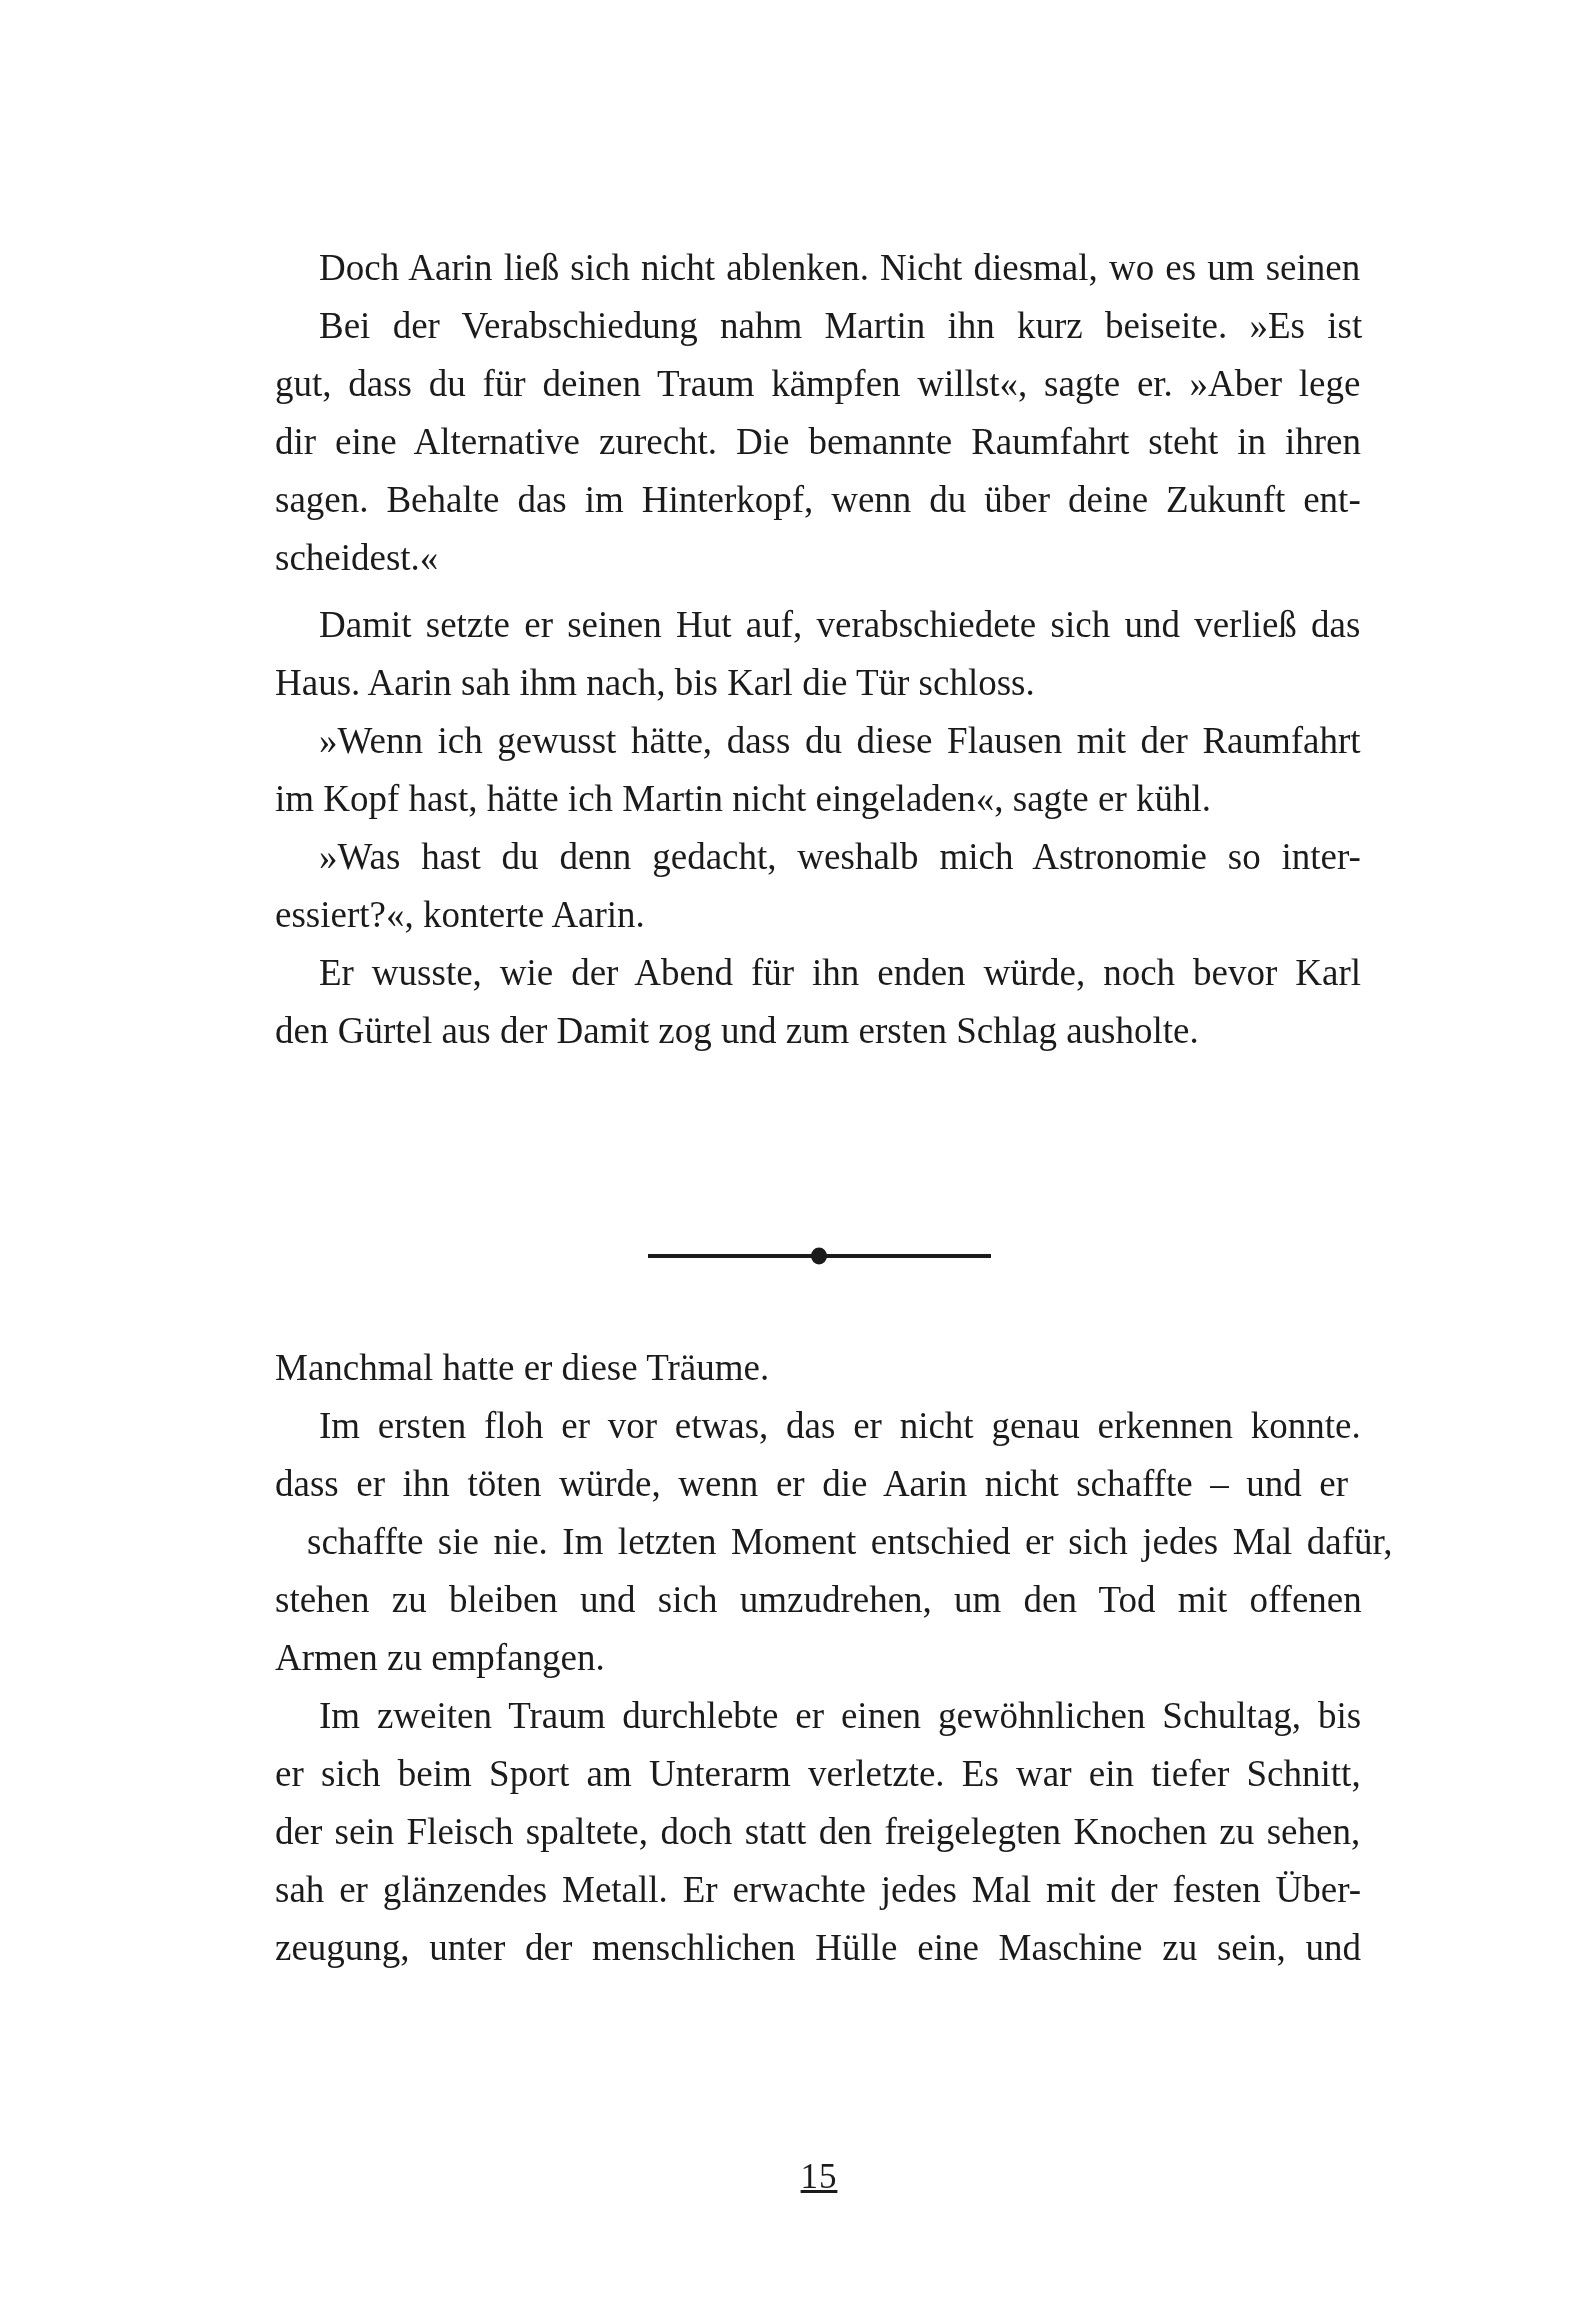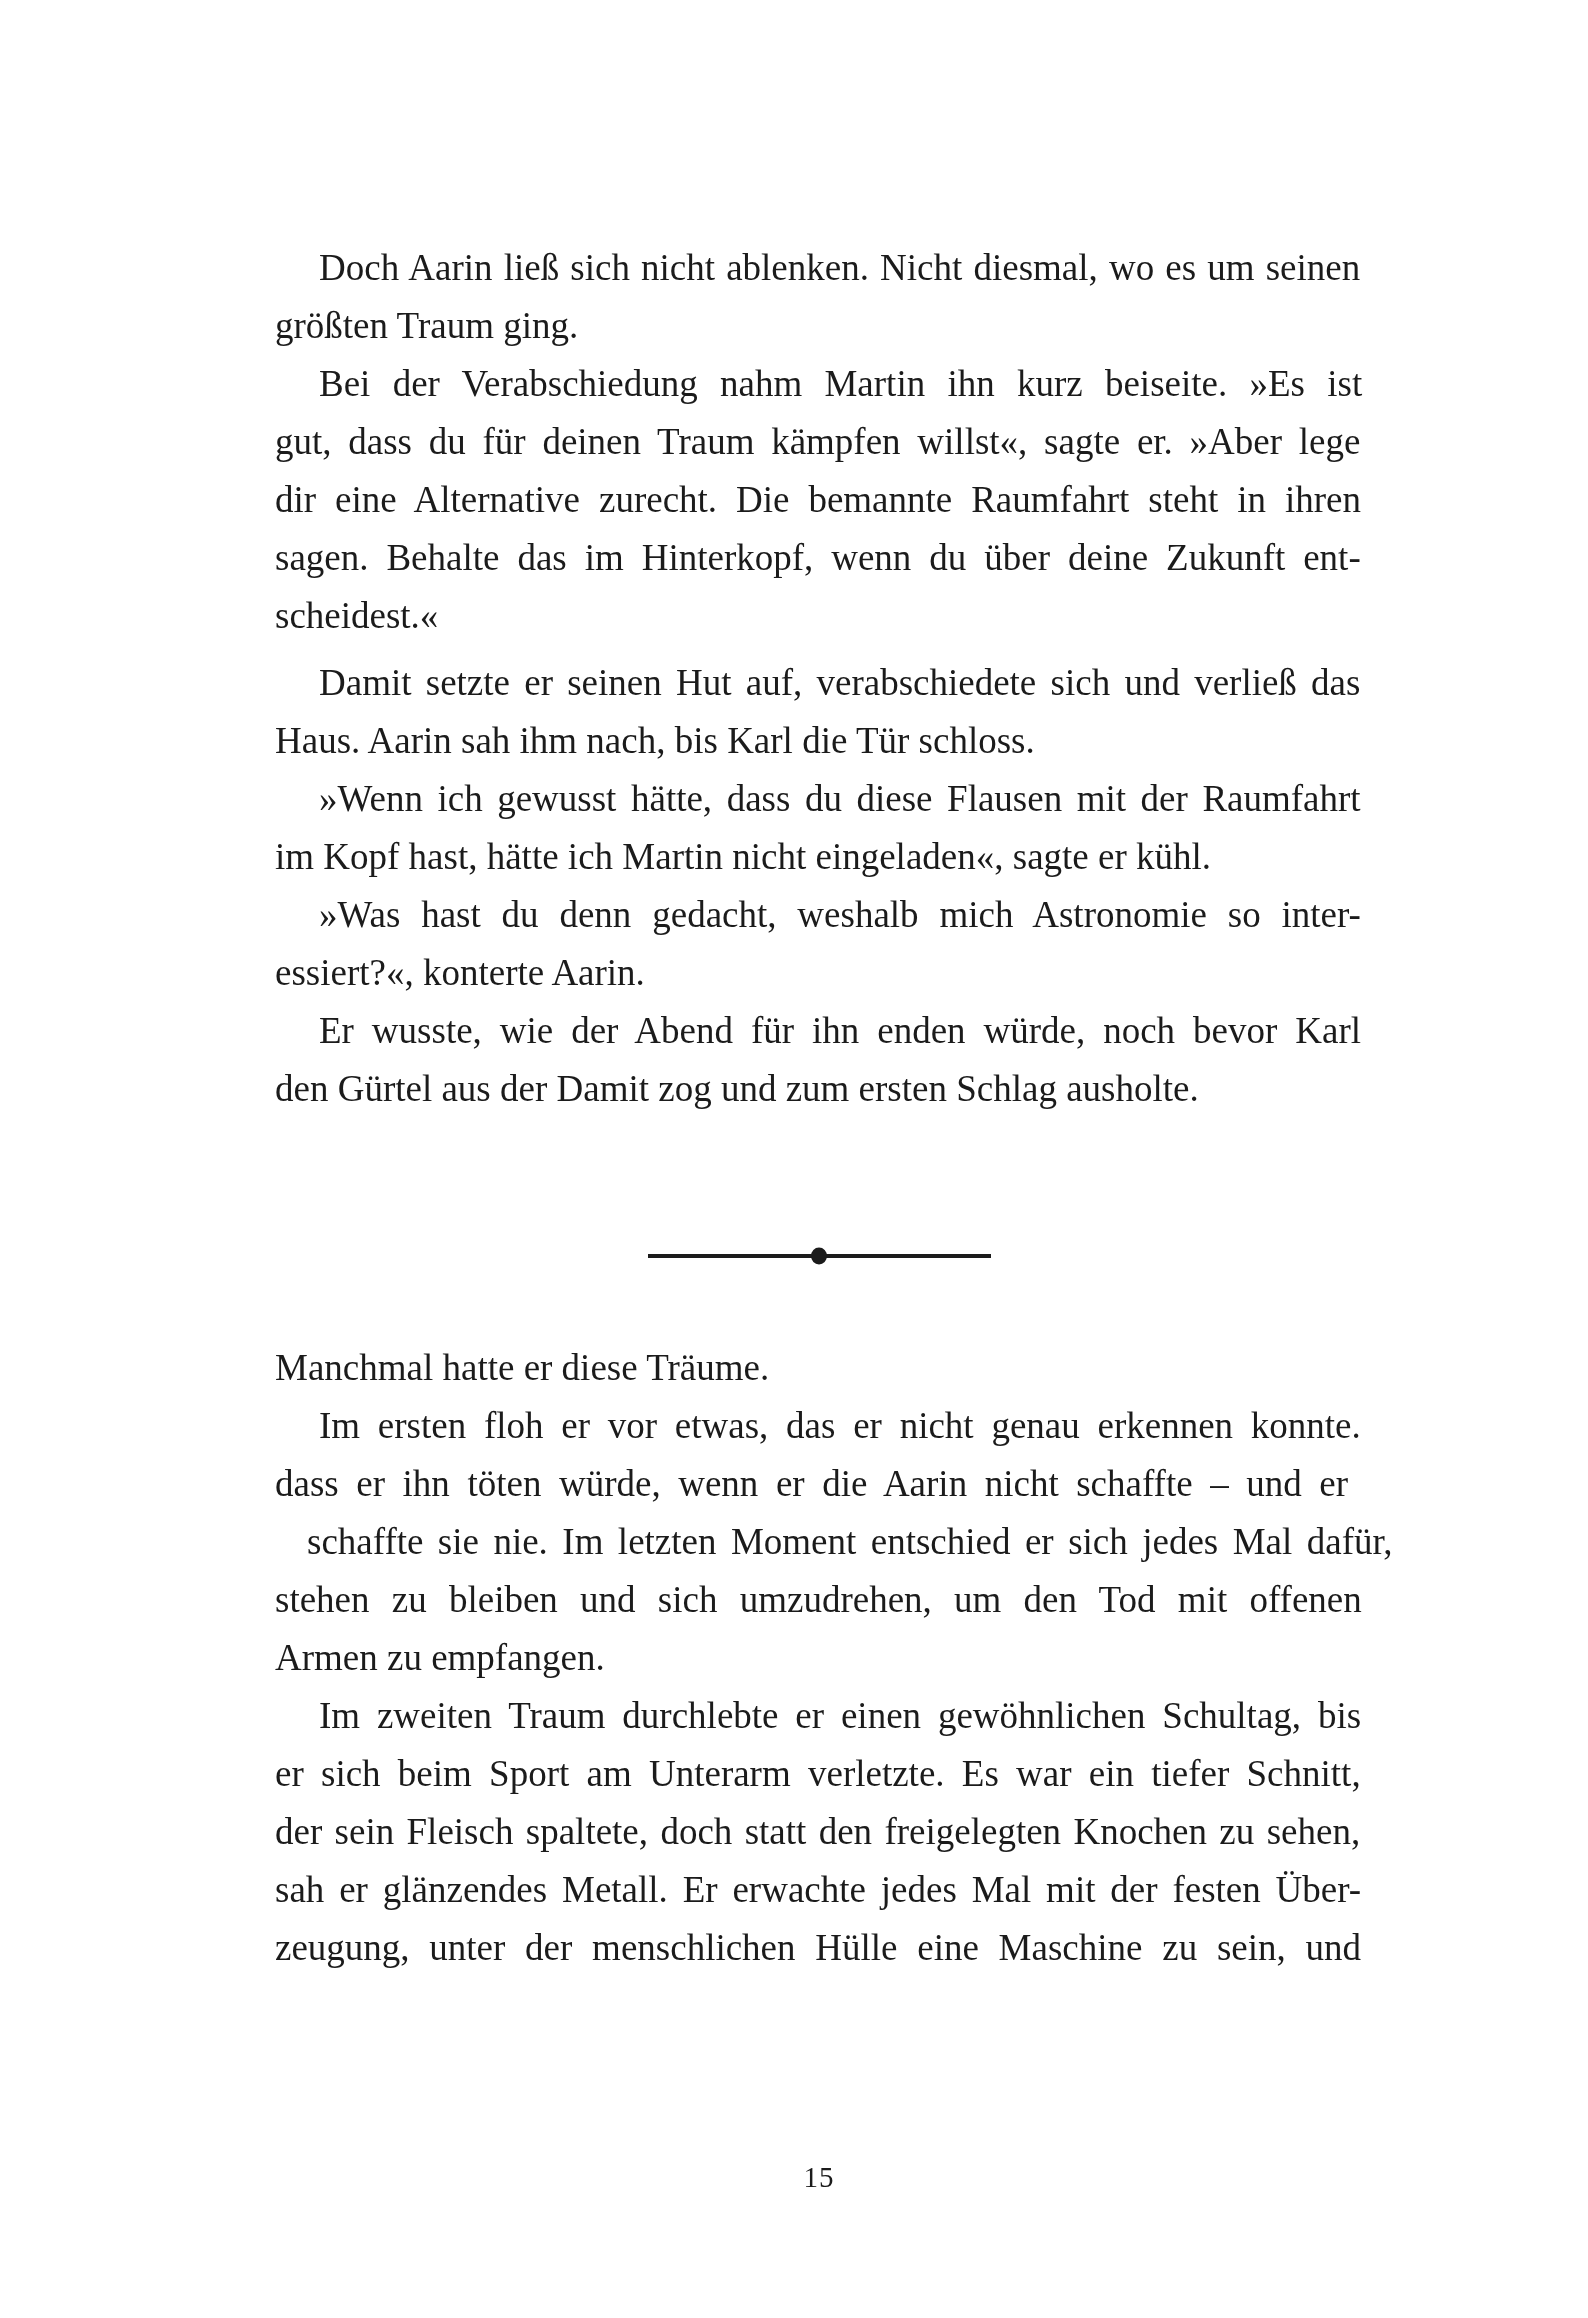--- a/index.html
+++ b/index.html
@@ -60,33 +60,33 @@
     background: #1b1b1b;
     border-radius: 50%;
   }
   .page-number {
     position: absolute;
     left: 275px;
     top: 2154px;
     width: 1088px;
     height: 51px;
     line-height: 46px;
-    font-size: 29px;
+    font-size: 35px;
     text-align: center;
     letter-spacing: 0.9px;
+    text-decoration: underline;
   }
 </style>
 </head>
 <body>
 
 <div class="book-page">
 
   <div class="text-block text-block-upper">
       <div class="line indent just" style="word-spacing: 1.9px;"><span class="line-inner">Doch Aarin ließ sich nicht ablenken. Nicht diesmal, wo es um seinen</span></div>
-      <div class="line"><span class="line-inner">größten Traum ging.</span></div>
       <div class="line indent just" style="word-spacing: 13px;"><span class="line-inner">Bei der Verabschiedung nahm Martin ihn kurz beiseite. »Es ist</span></div>
       <div class="line just" style="word-spacing: 7.5px;"><span class="line-inner">gut, dass du für deinen Traum kämpfen willst«, sagte er. »Aber lege</span></div>
       <div class="line just" style="word-spacing: 9.7px;"><span class="line-inner">dir eine Alternative zurecht. Die bemannte Raumfahrt steht in ihren</span></div>
       <div class="line just" style="word-spacing: 8.7px;"><span class="line-inner">sagen. Behalte das im Hinterkopf, wenn du über deine Zukunft ent-</span></div>
       <div class="line"><span class="line-inner">scheidest.«</span></div>
       <div class="line indent just" style="word-spacing: 5px; margin-top: 9px;"><span class="line-inner">Damit setzte er seinen Hut auf, verabschiedete sich und verließ das</span></div>
       <div class="line"><span class="line-inner">Haus. Aarin sah ihm nach, bis Karl die Tür schloss.</span></div>
       <div class="line indent just" style="word-spacing: 5.3px;"><span class="line-inner">»Wenn ich gewusst hätte, dass du diese Flausen mit der Raumfahrt</span></div>
       <div class="line"><span class="line-inner">im Kopf hast, hätte ich Martin nicht eingeladen«, sagte er kühl.</span></div>
       <div class="line indent just" style="word-spacing: 11.6px;"><span class="line-inner">»Was hast du denn gedacht, weshalb mich Astronomie so inter-</span></div>

